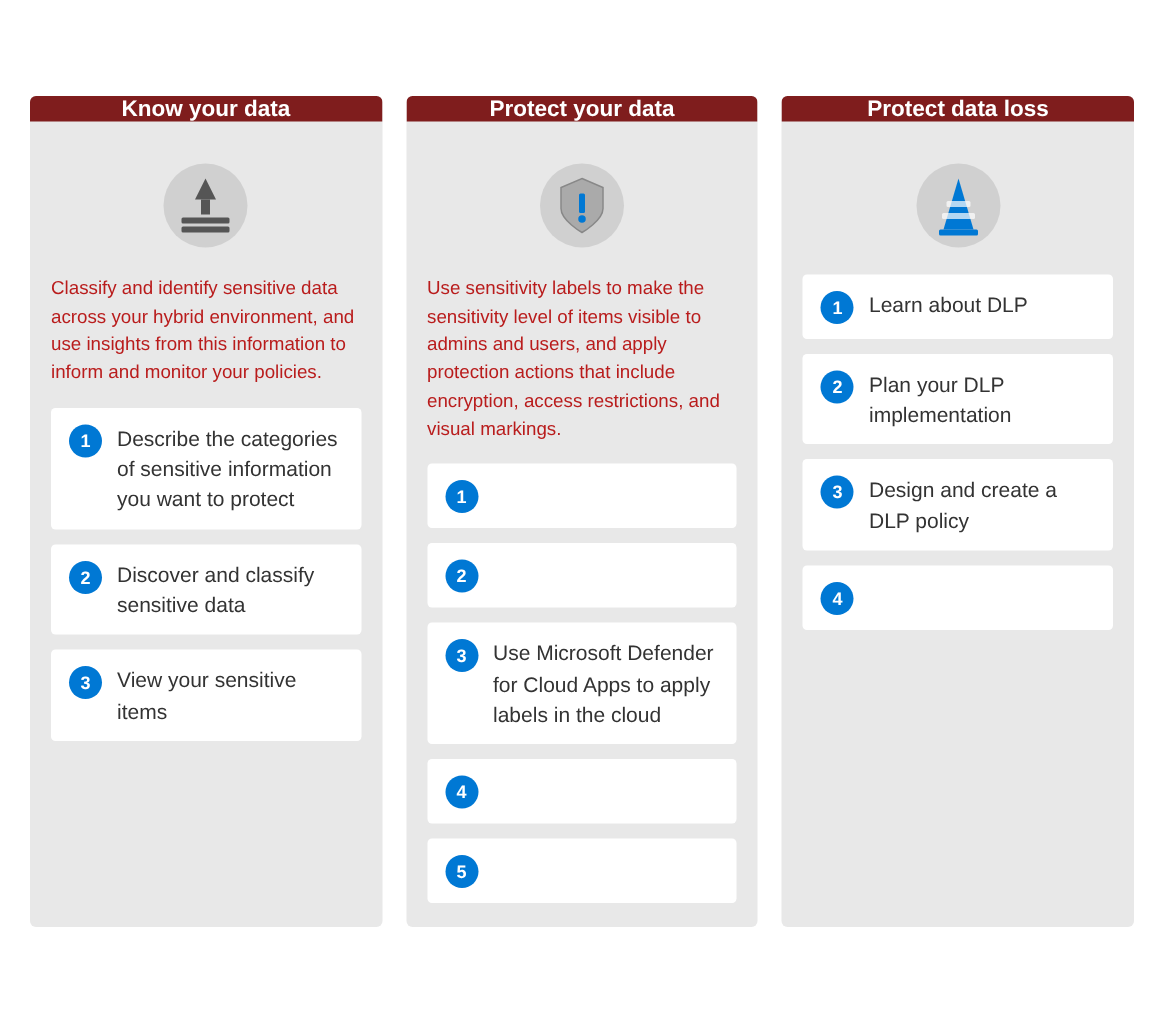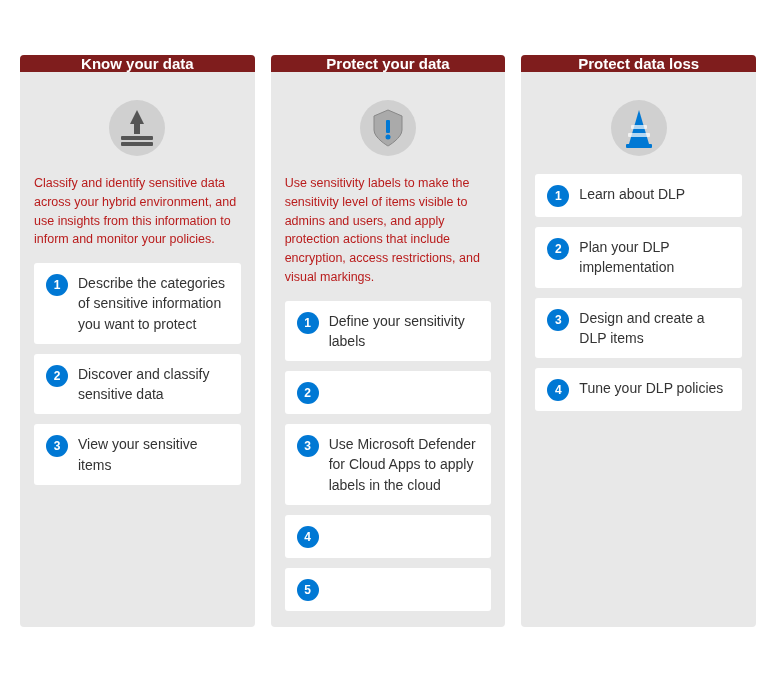--- a/index.html
+++ b/index.html
@@ -142,21 +142,20 @@
         <svg class="icon-protect" viewBox="0 0 60 60" fill="none" xmlns="http://www.w3.org/2000/svg">
           <circle cx="30" cy="30" r="28" fill="#d0d0d0"></circle>
           <path d="M30 12 L44 18 L44 32 C44 40 30 48 30 48 C30 48 16 40 16 32 L16 18 Z" fill="#aaa" stroke="#888" stroke-width="1"></path>
           <rect x="28" y="22" width="4" height="13" rx="1" fill="#0078d4"></rect>
           <circle cx="30" cy="39" r="2.5" fill="#0078d4"></circle>
         </svg>
       </div>
       <p class="description-text">Use sensitivity labels to make the sensitivity level of items visible to admins and users, and apply protection actions that include encryption, access restrictions, and visual markings.</p>
       <div class="step-item">
         <div class="step-number">1</div>
-        <div class="step-text">Define your sensitivity labels</div>
       </div>
       <div class="step-item">
         <div class="step-number">2</div>
       </div>
       <div class="step-item">
         <div class="step-number">3</div>
         <div class="step-text">Use Microsoft Defender for Cloud Apps to apply labels in the cloud</div>
       </div>
       <div class="step-item">
         <div class="step-number">4</div>
@@ -185,21 +184,20 @@
       <div class="step-item">
         <div class="step-number">1</div>
         <div class="step-text">Learn about DLP</div>
       </div>
       <div class="step-item">
         <div class="step-number">2</div>
         <div class="step-text">Plan your DLP implementation</div>
       </div>
       <div class="step-item">
         <div class="step-number">3</div>
-        <div class="step-text">Design and create a DLP items</div>
+        <div class="step-text">Design and create a DLP policy</div>
       </div>
       <div class="step-item">
         <div class="step-number">4</div>
-        <div class="step-text">Tune your DLP policies</div>
       </div>
     </div>
   </div>
 </div>
 
 </body></html>

